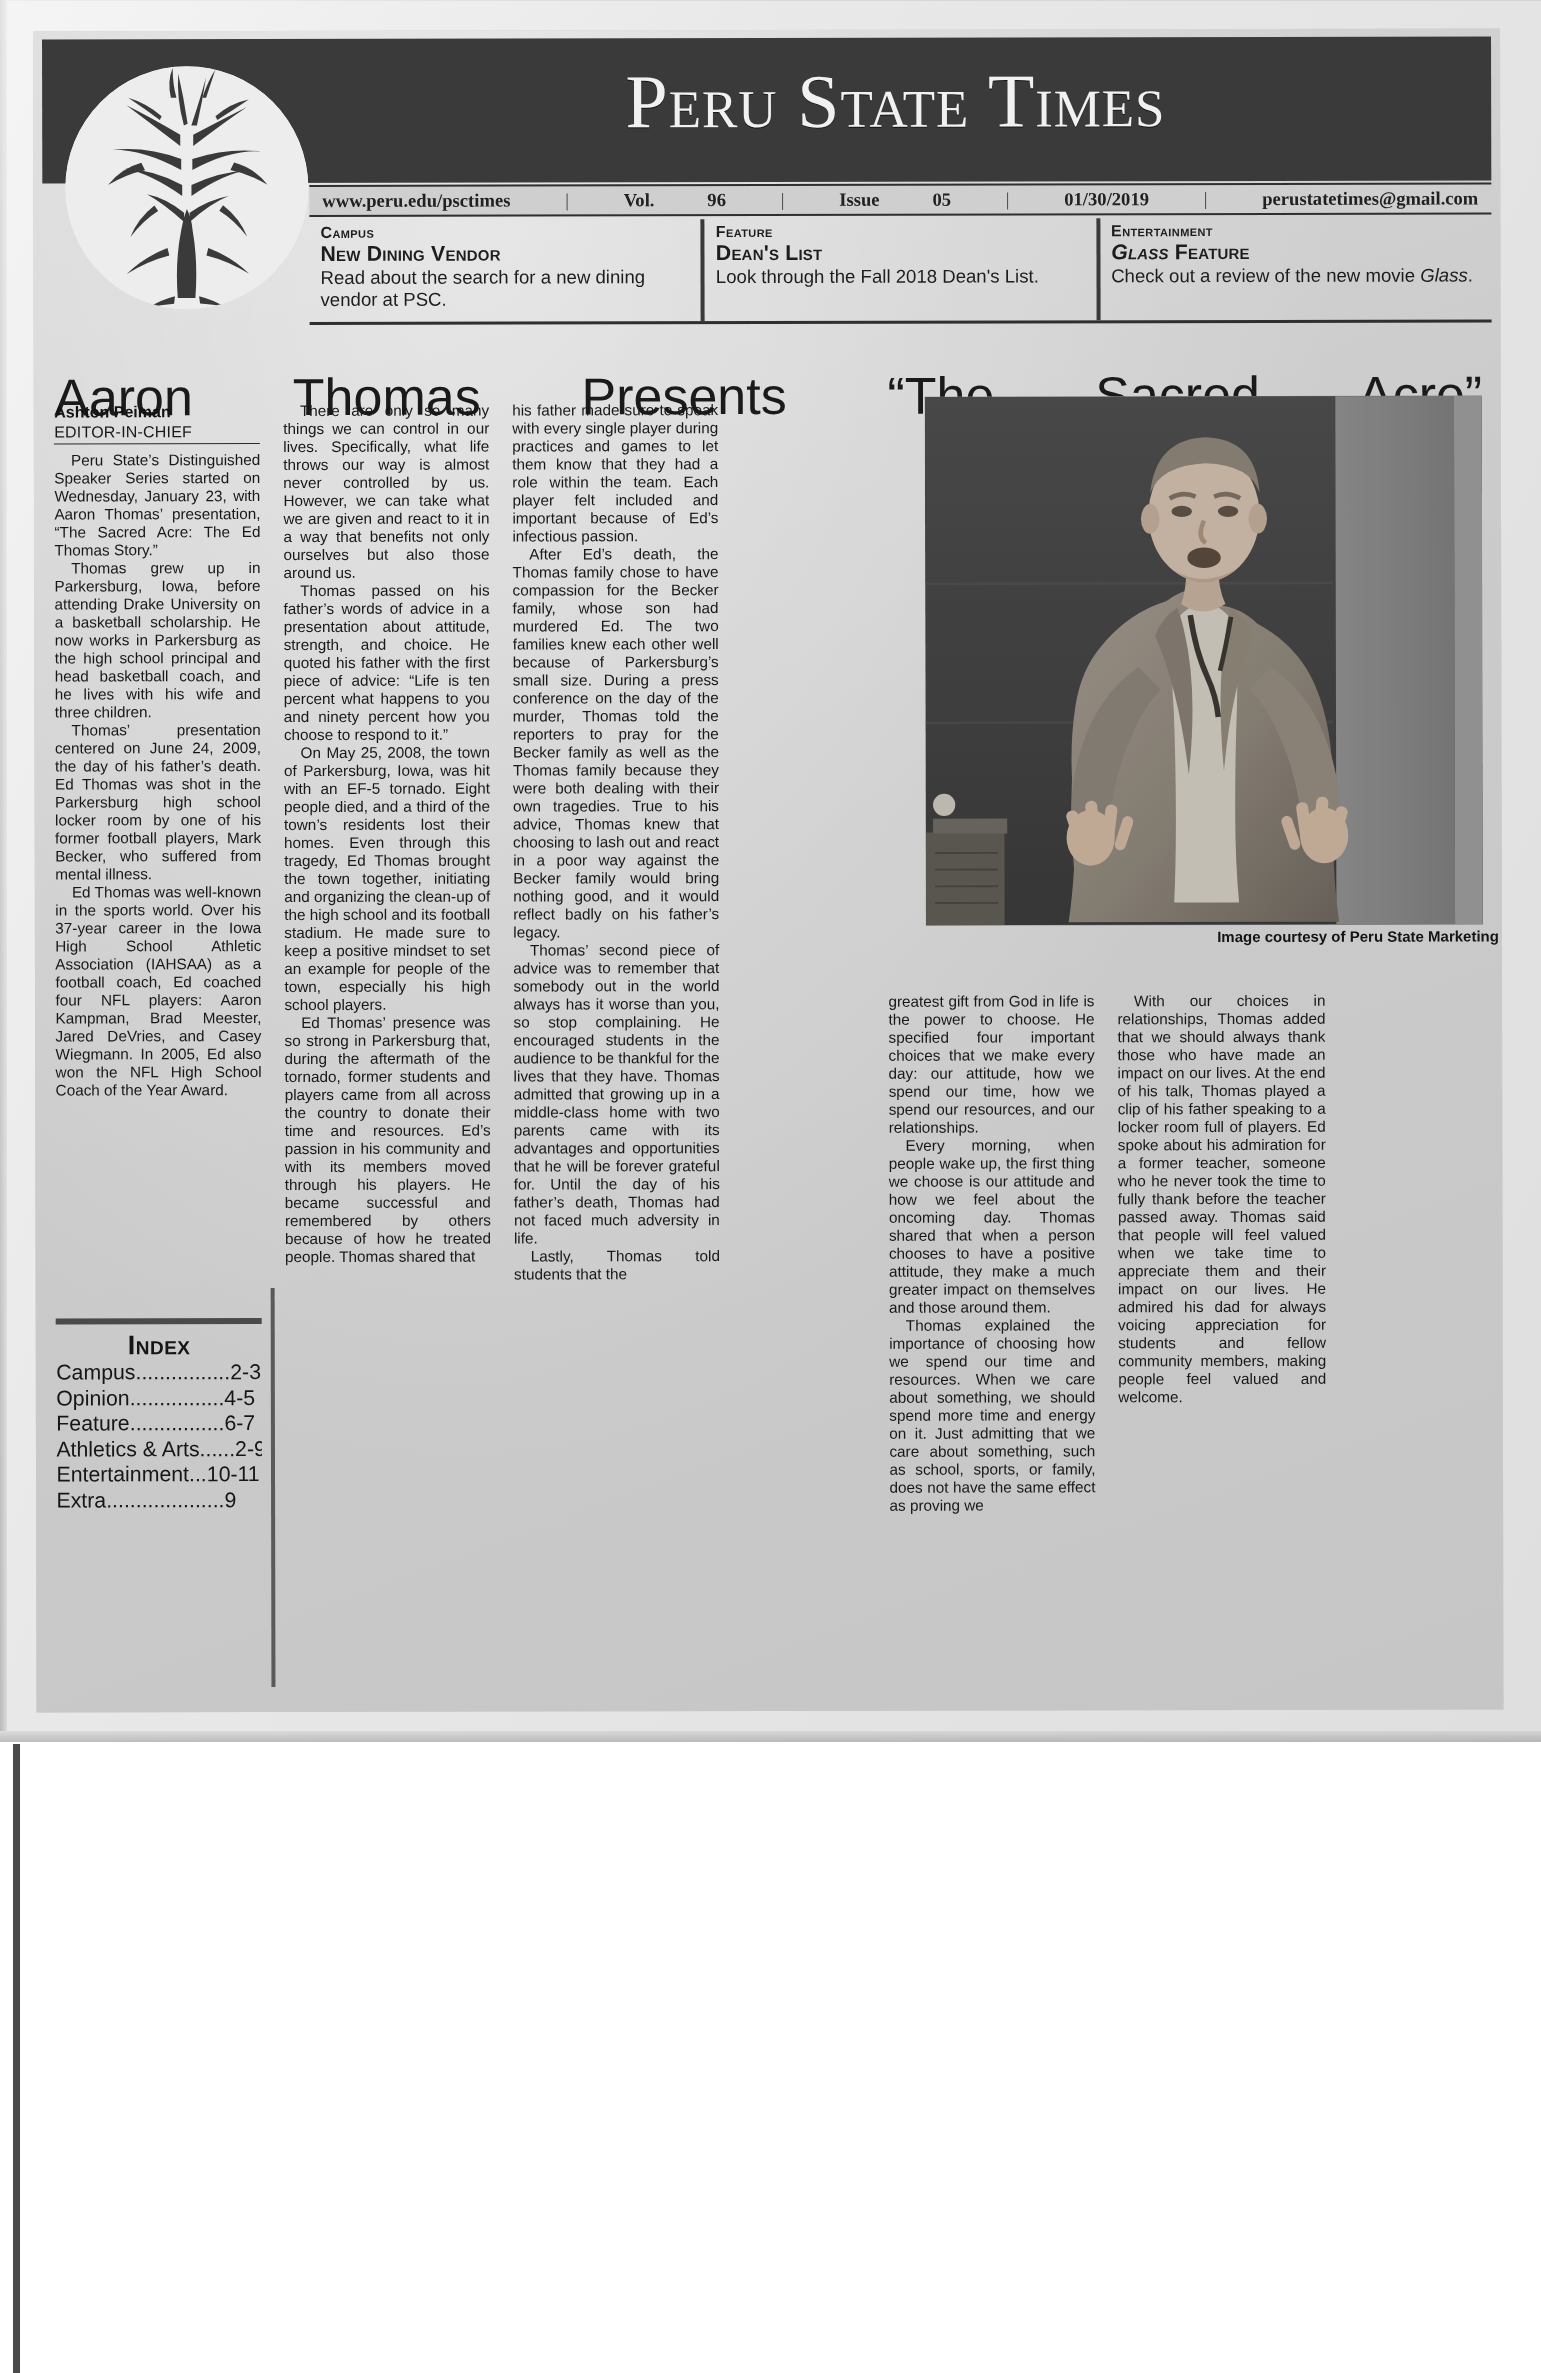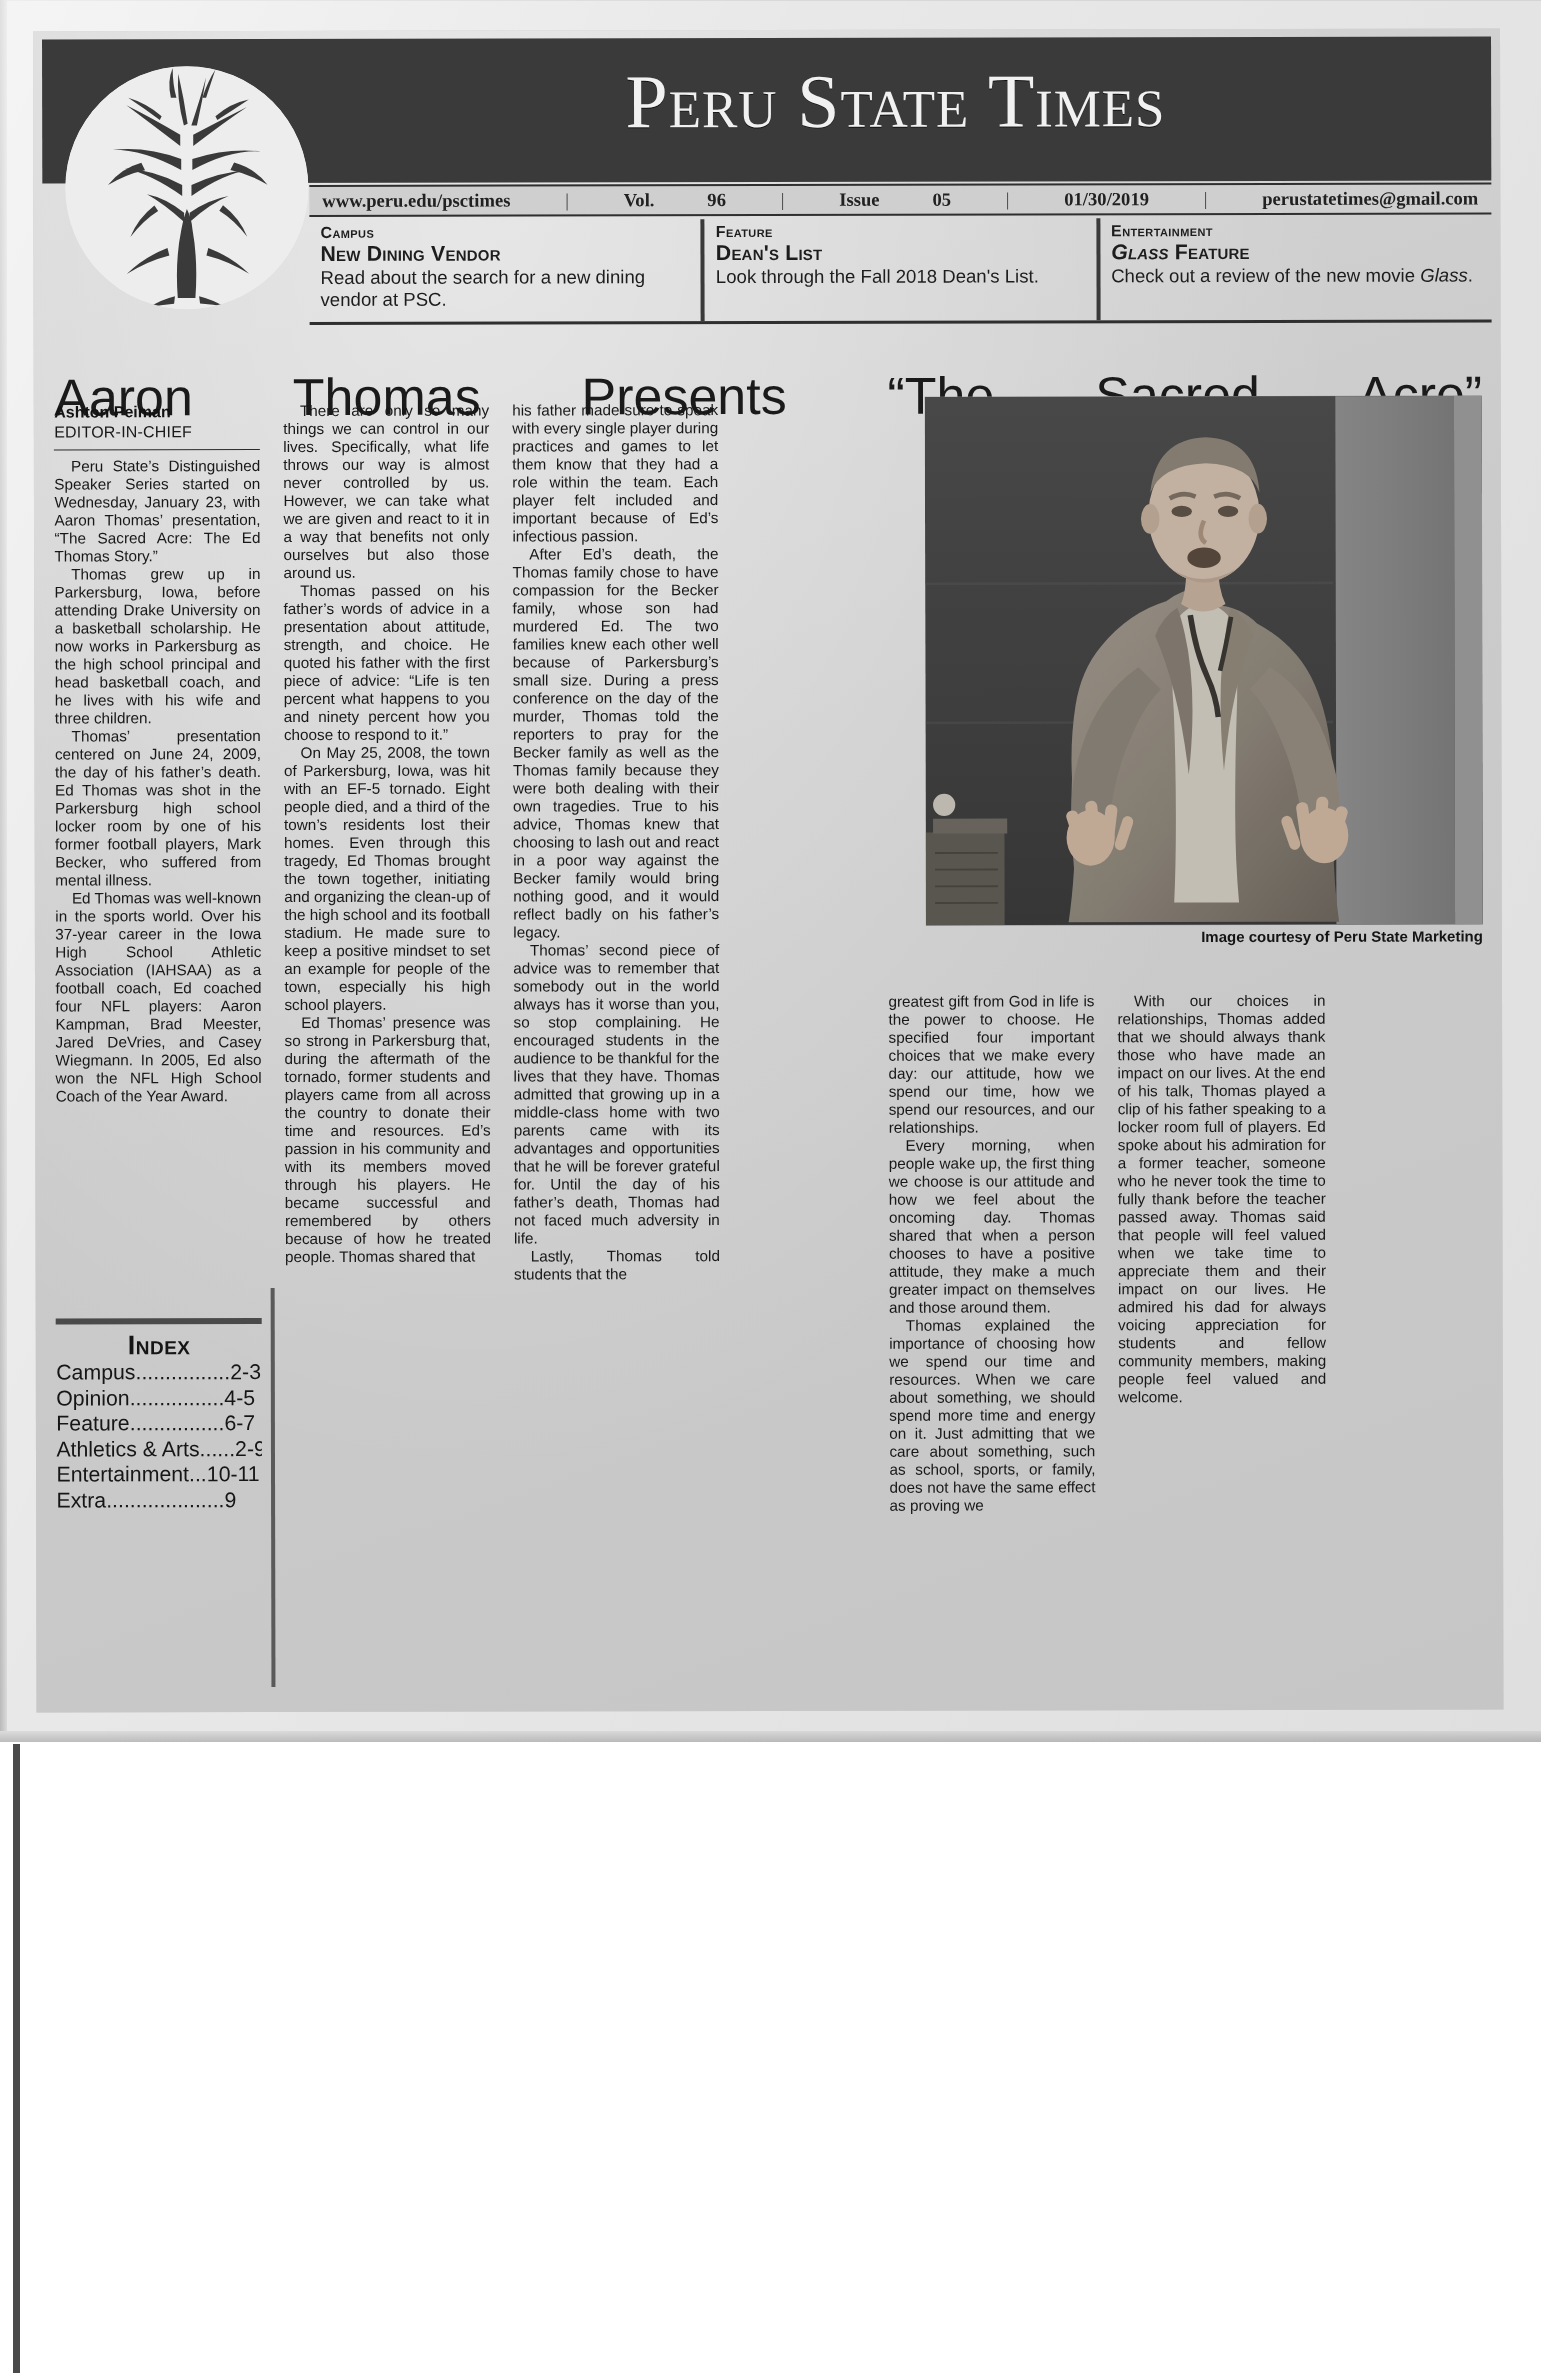--- a/index.html
+++ b/index.html
@@ -137,21 +137,21 @@
   #c4{left:833px;}
   #c5{left:1062px;width:208px;}
 
   
   .byline-name{
     font-weight:bold;font-size:16px;line-height:19.5px;color:#121212;
   }
   .byline-role{
     font-size:16px;line-height:19.5px;color:#181818;
     border-bottom:1.9px solid #2a2a2a;
-    padding-bottom:8px;margin-bottom:6.5px;
+    padding-bottom:2px;margin-bottom:6.5px;
     letter-spacing:0.2px;
   }
 
   
   #index-box{
     position:absolute;left:0;top:916px;width:206px;
     border-top:6.5px solid #4a4a4a;
     padding-top:5.6px;
   }
   #index-title{
@@ -166,21 +166,21 @@
 
   
   #photo-wrap{
     position:absolute;left:891px;top:367px;width:557px;height:557px;
   }
   #photo{
     position:absolute;left:0;top:0;width:557px;height:529px;
     background:#8d8d8d;overflow:hidden;
   }
   #photo-caption{
-    position:absolute;left:0;top:532px;width:557px;
+    position:absolute;left:16px;top:532px;width:557px;
     text-align:right;font-size:15px;font-weight:bold;color:#141414;
     line-height:17.6px;
   }
 
   
   #col1-rule{
     position:absolute;left:215px;top:886px;width:3.7px;height:399px;
     background:#5a5a5a;
   }
 

